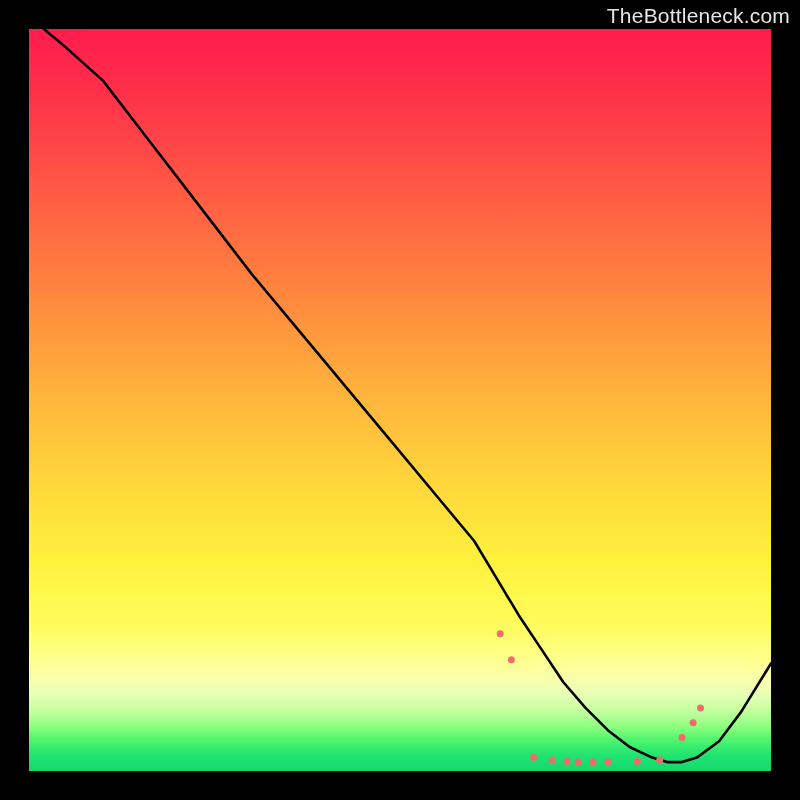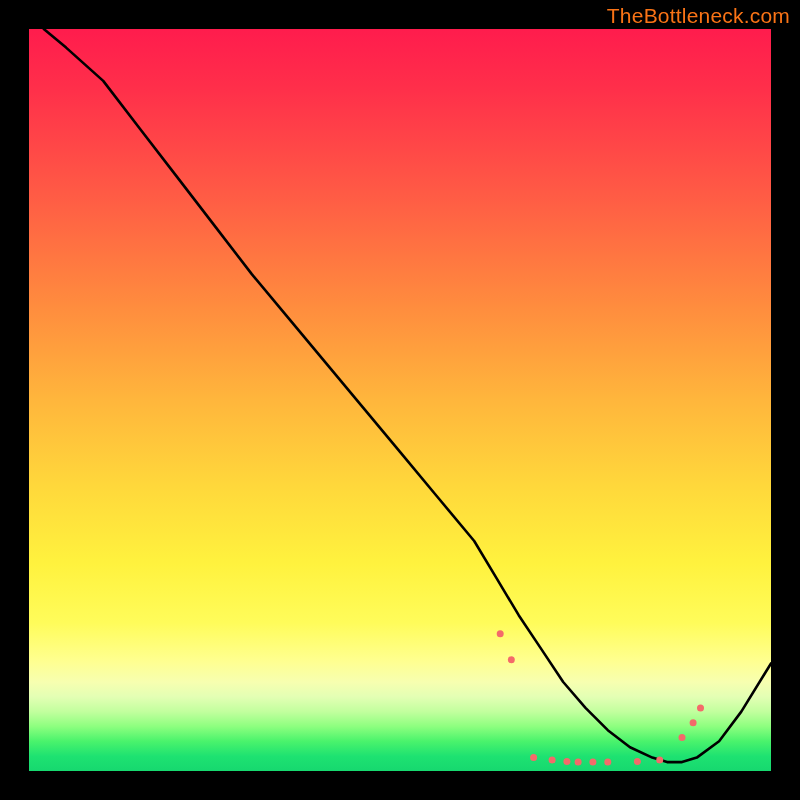--- a/index.html
+++ b/index.html
@@ -49,21 +49,21 @@
     left: 29px;
     top: 29px;
     width: 742px;
     height: 742px;
     pointer-events: none;
   }
   .watermark {
     position: absolute;
     top: 4px;
     right: 10px;
-    color: #f97316;
+    color: #e5e5e5;
     font-size: 21px;
     font-weight: 500;
     letter-spacing: 0.2px;
     user-select: none;
   }
 </style>
 </head>
 <body>
 
 <div class="frame">

